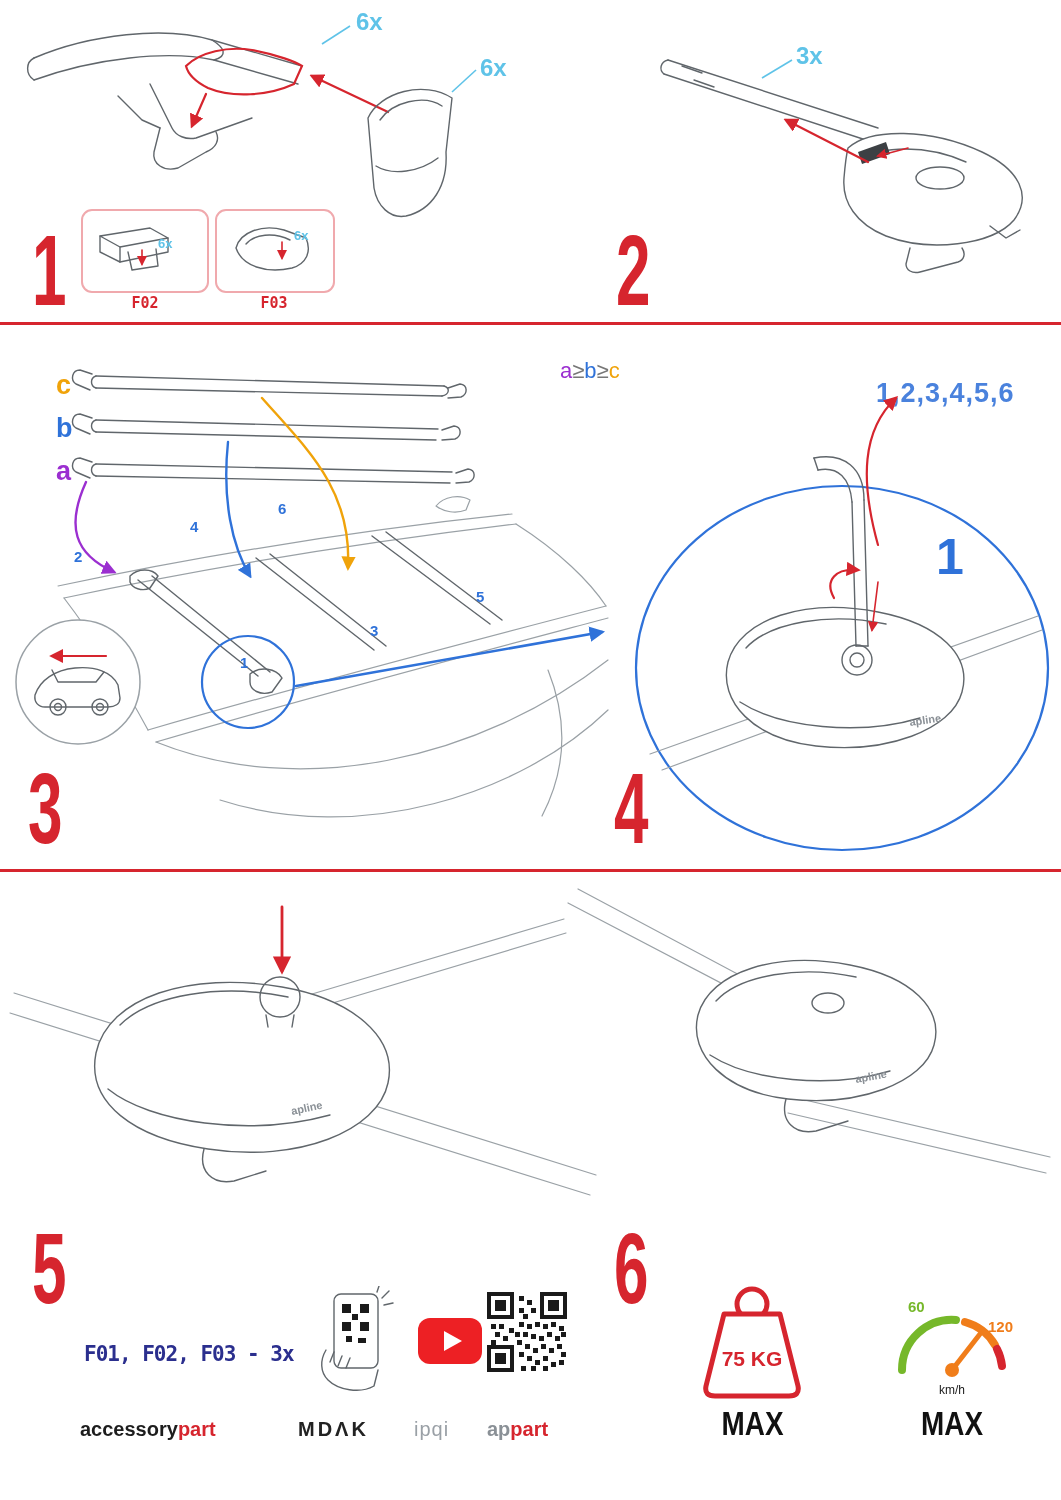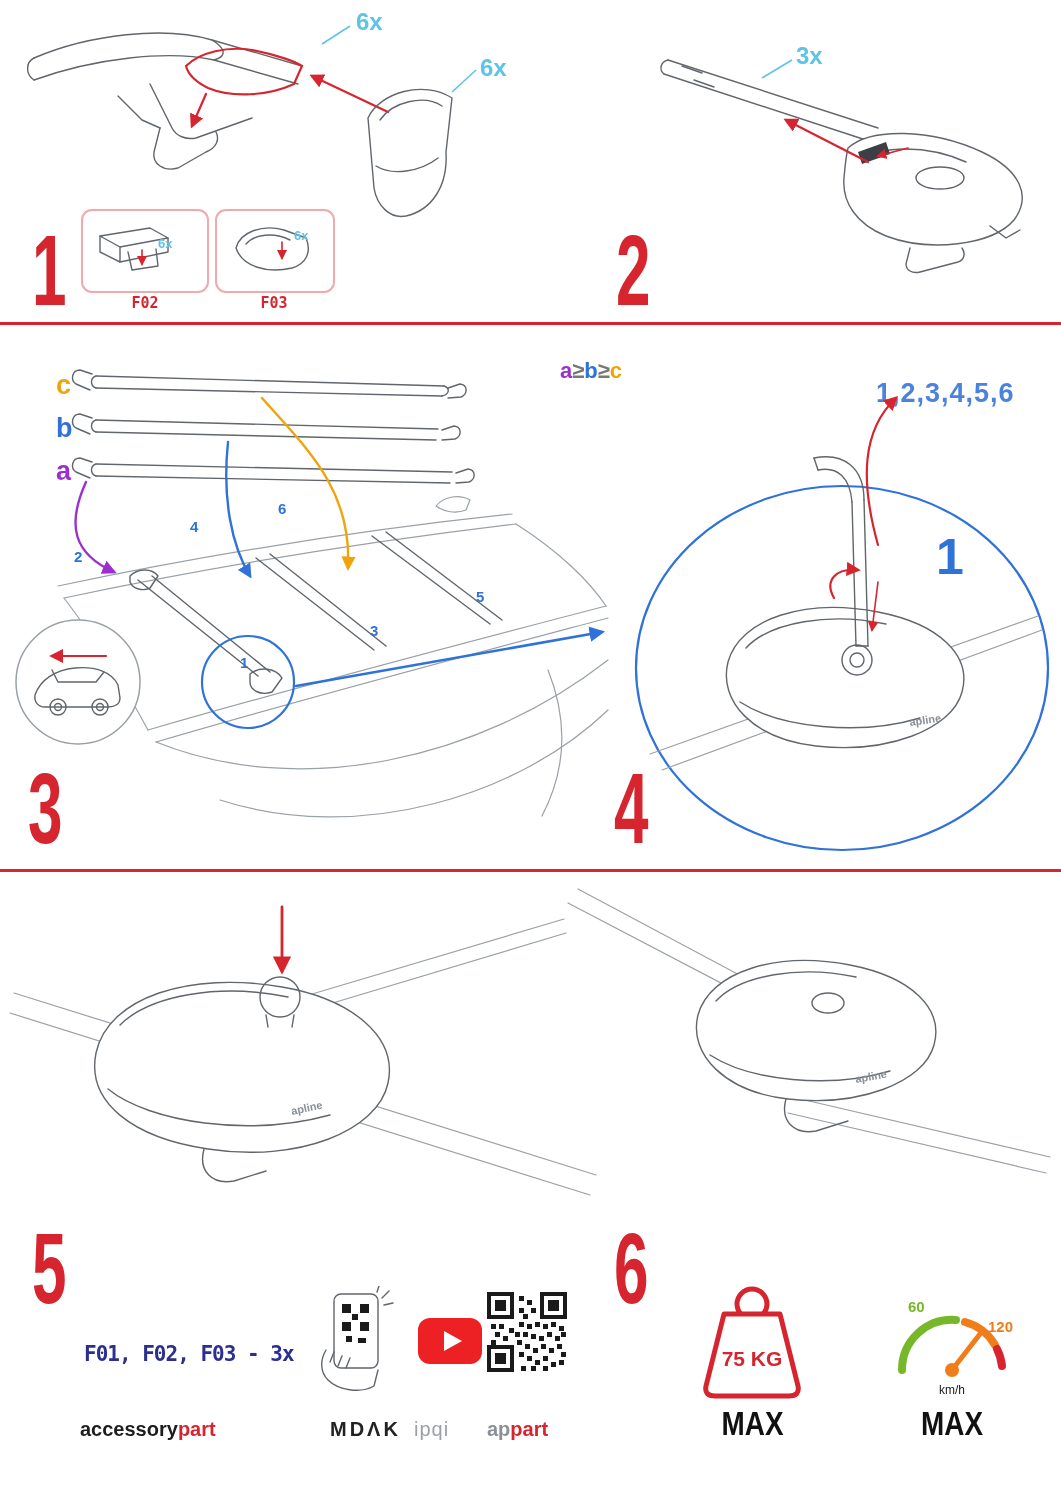--- a/index.html
+++ b/index.html
@@ -41,21 +41,21 @@
   .focus-arrow{fill:none;stroke:var(--blue);stroke-width:2.6;stroke-linecap:round;}
   .big-blue-num{fill:var(--blue);font-size:50px;font-weight:700;}
   .clamp-logo{fill:var(--grey);font-size:11px;font-weight:700;}
   .weight-text{fill:var(--red);font-size:21px;font-weight:700;text-anchor:middle;}
   .spd-num-green{fill:var(--green);font-size:15px;font-weight:700;}
   .spd-num-orange{fill:var(--spd-orange);font-size:15px;font-weight:700;}
   .spd-unit{fill:#1a1a1a;font-size:12px;text-anchor:middle;}
   .qrb{fill:#1a1a1a;stroke:none;}
   .qrw{fill:#fff;stroke:none;}
   
-  .rule{position:absolute;left:560px;top:358px;font-size:22px;font-weight:700;}
+  .rule{position:absolute;left:560px;top:358px;font-size:22px;font-weight:400;}
   .rule .ge{color:#777;}
   .rule .ra{color:var(--purple);} .rule .rb{color:var(--blue);} .rule .rc{color:var(--orange);}
   .sequence{position:absolute;left:876px;top:378px;font-size:27px;font-weight:700;
             color:#4a82dd;letter-spacing:1px;}
   .parts-note{position:absolute;left:84px;top:1342px;font-size:21px;font-weight:700;
               color:var(--navy);font-family:"DejaVu Sans Mono",monospace;letter-spacing:-1px;}
   .max-label{position:absolute;font-size:34px;font-weight:700;color:#111;text-align:center;
              transform:scaleX(.82);}
   .brand{position:absolute;top:1418px;font-size:20px;font-weight:700;color:#222;}
   .b-black{color:#1d1d1d;} .b-red{color:var(--red);} .b-grey{color:var(--grey);}
@@ -363,21 +363,21 @@
       <rect class="qrb" x="48" y="68" width="5" height="5"></rect>
     <rect class="qrb" x="56" y="64" width="5" height="5"></rect>
       <rect class="qrb" x="64" y="70" width="5" height="5"></rect>
     <rect class="qrb" x="72" y="68" width="5" height="5"></rect>
       <rect class="qrb" x="34" y="74" width="5" height="5"></rect>
     <rect class="qrb" x="44" y="74" width="5" height="5"></rect>
       <rect class="qrb" x="56" y="74" width="5" height="5"></rect>
   </svg>
 
   <div class="brand" style="left:80px;"><span class="b-black">accessory</span><span class="b-red">part</span></div>
-  <div class="brand brand-mdak" style="left:298px;margin-left:32px;">MDΛK</div>
+  <div class="brand brand-mdak" style="left:298px;">MDΛK</div>
   <div class="brand brand-ipqi" style="left:414px;">ipqi</div>
   <div class="brand" style="left:487px;"><span class="b-grey">ap</span><span class="b-red">part</span></div>
 
   <div class="step-num" style="left:614px;top:1218px;">6</div>
 
   <svg class="abs" style="left:530px;top:875px;" width="531" height="350">
     <g class="skl">
       <path d="M48,14 L262,128"></path>
         <path d="M38,28 L256,142"></path>
       <path d="M262,222 L520,282"></path>

